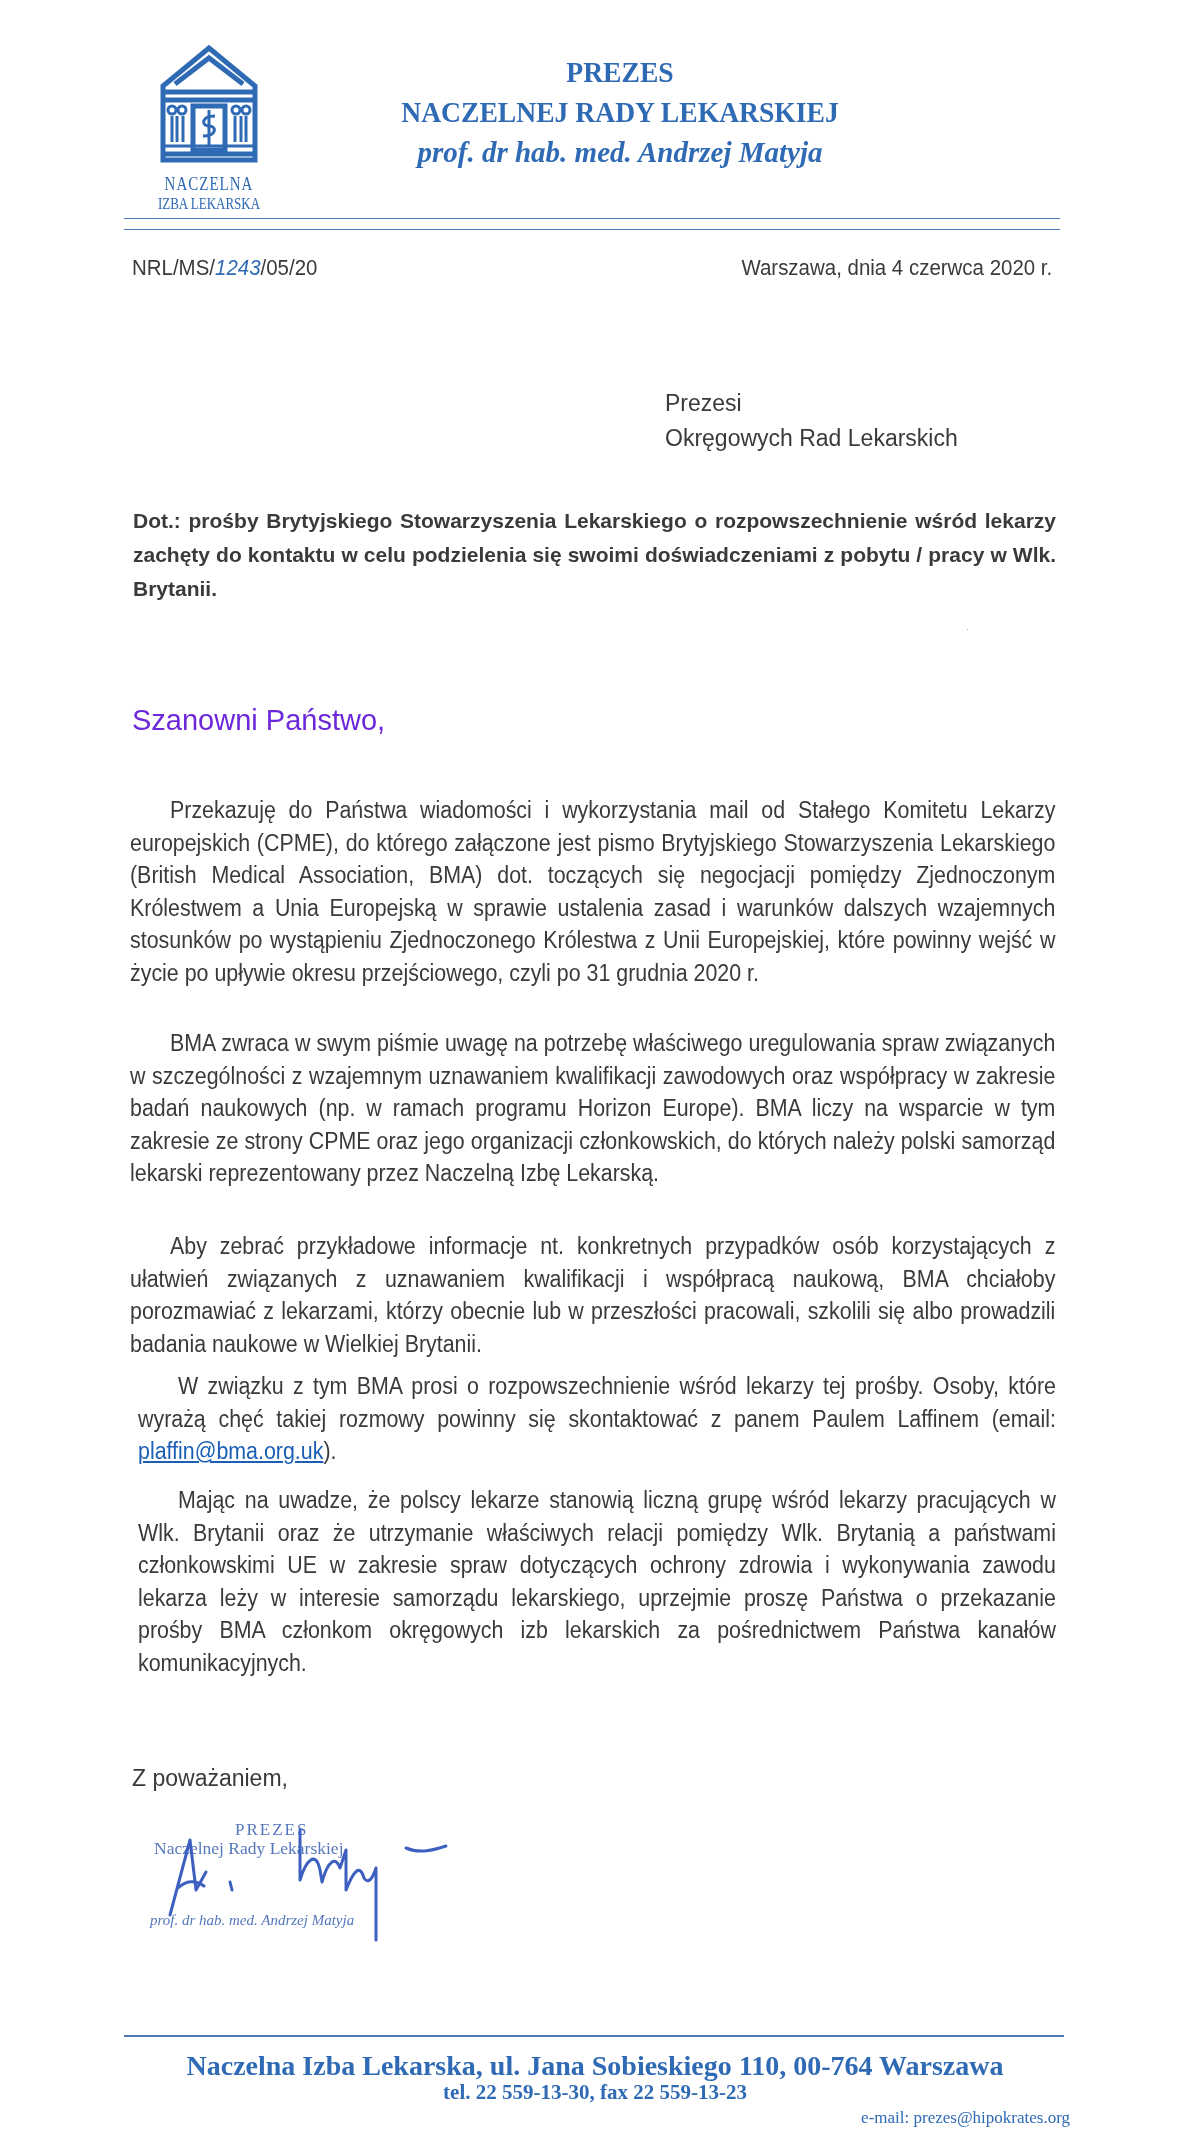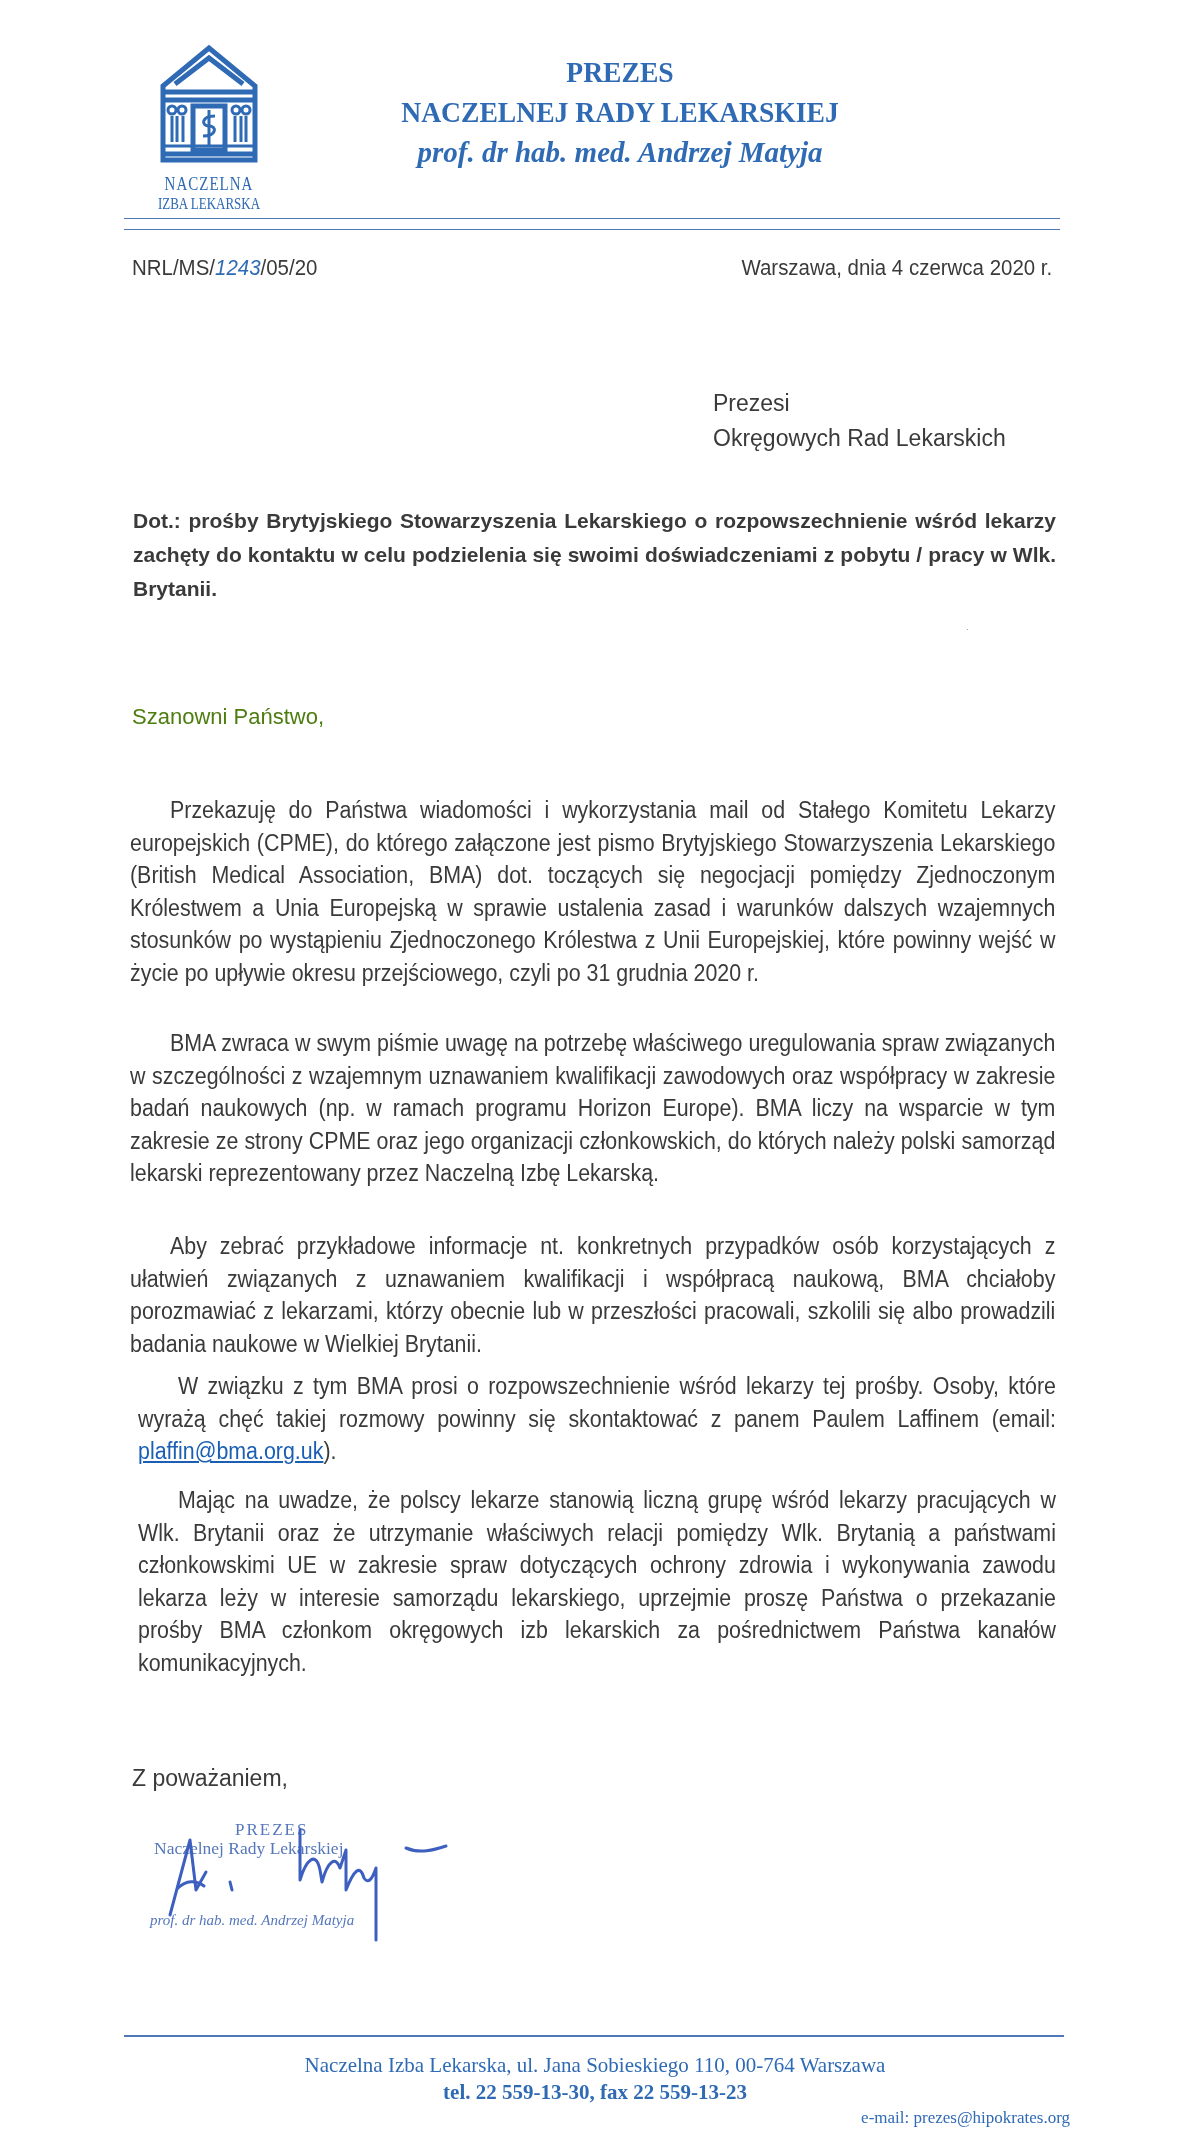--- a/index.html
+++ b/index.html
@@ -15,39 +15,39 @@
   #hdr .l2 { font-size: 30px; font-weight: bold; line-height: 40px; transform: scaleX(0.92); }
   #hdr .l3 { font-size: 29px; font-weight: bold; font-style: italic; line-height: 40px; }
 
   .rule { position: absolute; left: 124px; width: 936px; height: 0; border-top: 1.5px solid #4f78b8; }
 
   
   #ref { left: 132px; top: 255px; font-size: 22px; color: #3a3a3a; transform: scaleX(0.93); transform-origin: left; }
   #ref .hand { color: #2f6ab5; font-style: italic; }
   #date { right: 148px; top: 255px; font-size: 22px; transform: scaleX(0.93); transform-origin: right; }
 
-  #recipient { left: 665px; top: 386px; font-size: 23px; line-height: 35px; color: #3a3a3a; margin-left: 48px; }
+  #recipient { left: 665px; top: 386px; font-size: 23px; line-height: 35px; color: #3a3a3a; }
 
   #subject { left: 133px; top: 504px; width: 923px; font-size: 21px; font-weight: bold; line-height: 34px; text-align: justify; color: #3a3a3a; }
 
-  #salutation { left: 132px; top: 704px; font-size: 22px; color: #4d7c0f; }
+  #salutation { left: 132px; top: 704px; font-size: 29px; color: #6d28d9; }
 
   .para { position: absolute; left: 130px; width: 925px; font-size: 23px; line-height: 32.6px; text-align: justify; text-indent: 43px; color: #3a3a3a; transform-origin: left top; }
   .para a { color: #1a5fb4; text-decoration: underline; }
 
   #closing { left: 132px; top: 1765px; font-size: 23px; color: #3a3a3a; }
 
   #sig { left: 150px; top: 1820px; width: 360px; height: 150px; }
   #sig .s1 { position:absolute; left: 85px; top: 0; font-family: "Liberation Serif", serif; font-size: 17px; letter-spacing: 2px; color: #5577bb; }
   #sig .s2 { position:absolute; left: 4px; top: 18px; font-family: "Liberation Serif", serif; font-size: 17.5px; color: #5577bb; }
   #sig .s3 { position:absolute; left: 0; top: 92px; font-family: "Liberation Serif", serif; font-size: 15px; font-style: italic; color: #5577bb; }
   #sig svg { position: absolute; left: 0; top: 0; }
 
   #footer { left: 120px; top: 2052px; width: 950px; text-align: center; font-family: "Liberation Serif", serif; color: #2f6ab5; }
-  #footer .f1 { font-size: 21px; font-weight: normal; line-height: 27px; }
+  #footer .f1 { font-size: 28px; font-weight: bold; line-height: 27px; }
   #footer .f2 { font-size: 21px; font-weight: bold; line-height: 27px; }
   #footer .f3 { font-size: 17px; line-height: 24px; text-align: right; }
 </style>
 </head>
 <body>
 
 <div id="logo" class="abs">
   <svg width="108" height="128" viewBox="0 0 108 128">
     <g fill="none" stroke="#2f6ab5" stroke-width="5" stroke-linejoin="miter">
       <path d="M8 118 L8 44 L54 6 L100 44 L100 118 Z"></path>

